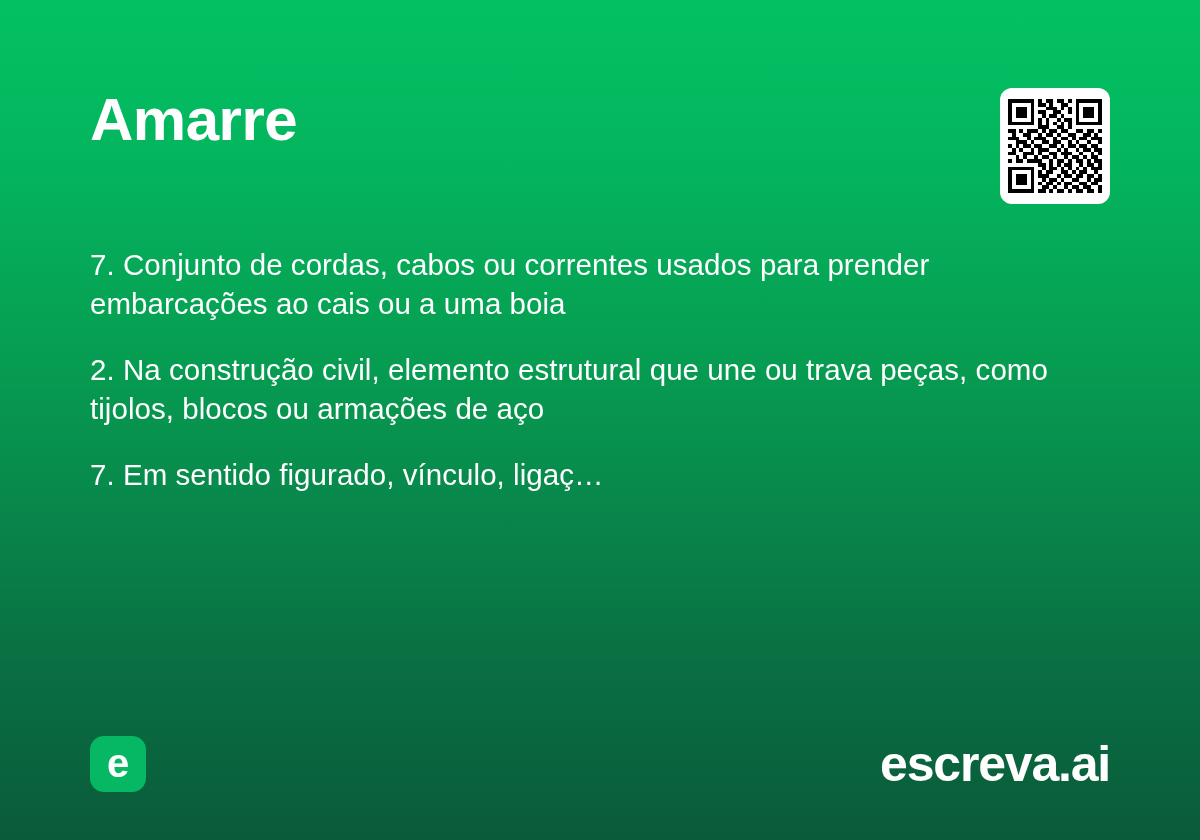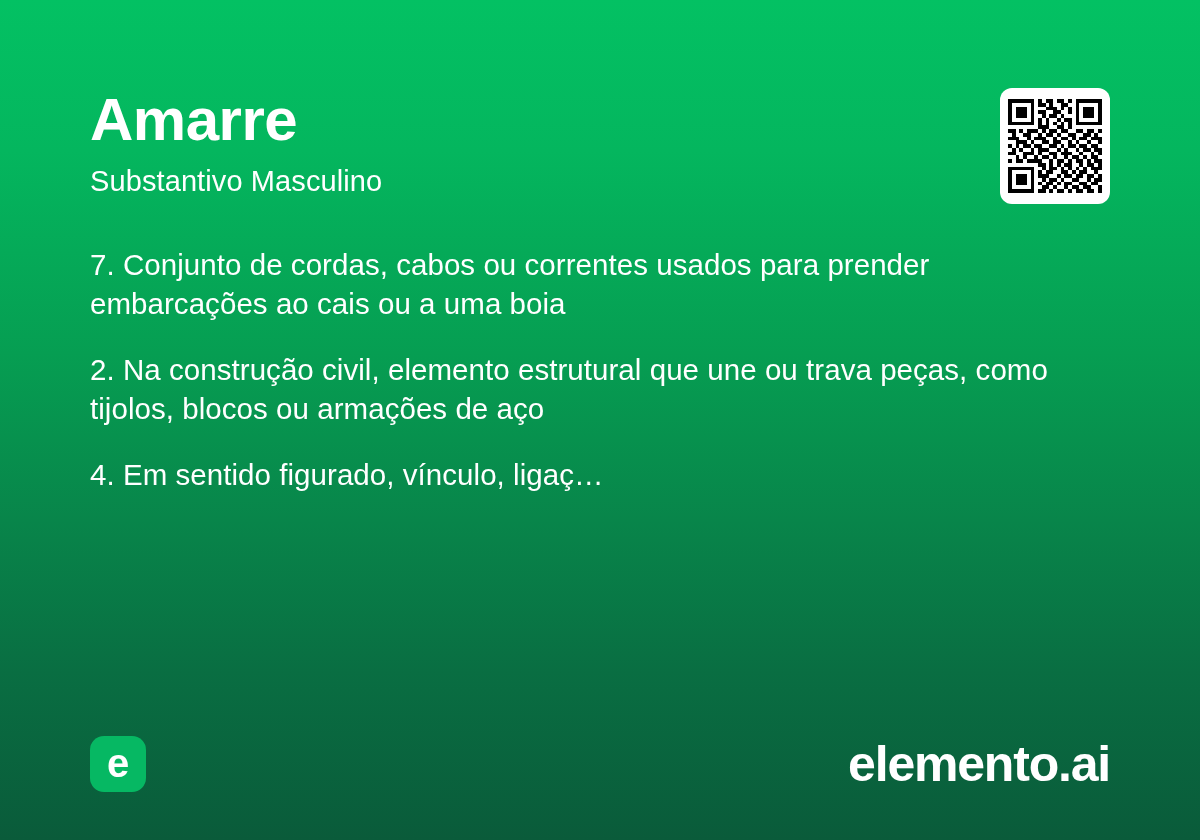--- a/index.html
+++ b/index.html
@@ -140,37 +140,36 @@
 </style>
 </head>
 <body>
 
 <div class="card">
 
   <div class="header">
 
     <div class="headings">
       <h1 class="word-title">Amarre</h1>
-      <div class="word-class">Substantivo Masculino</div>
     </div>
 
     <div class="qr-wrap">
       <svg id="qr-svg" viewBox="0 0 25 25" shape-rendering="crispEdges">
           <path d="M0 0h1v1h-1zM1 0h1v1h-1zM2 0h1v1h-1zM3 0h1v1h-1zM4 0h1v1h-1zM5 0h1v1h-1zM6 0h1v1h-1zM8 0h1v1h-1zM10 0h1v1h-1zM11 0h1v1h-1zM13 0h1v1h-1zM14 0h1v1h-1zM16 0h1v1h-1zM18 0h1v1h-1zM19 0h1v1h-1zM20 0h1v1h-1zM21 0h1v1h-1zM22 0h1v1h-1zM23 0h1v1h-1zM24 0h1v1h-1zM0 1h1v1h-1zM6 1h1v1h-1zM8 1h1v1h-1zM9 1h1v1h-1zM11 1h1v1h-1zM14 1h1v1h-1zM15 1h1v1h-1zM18 1h1v1h-1zM24 1h1v1h-1zM0 2h1v1h-1zM2 2h1v1h-1zM3 2h1v1h-1zM4 2h1v1h-1zM6 2h1v1h-1zM10 2h1v1h-1zM11 2h1v1h-1zM12 2h1v1h-1zM14 2h1v1h-1zM16 2h1v1h-1zM18 2h1v1h-1zM20 2h1v1h-1zM21 2h1v1h-1zM22 2h1v1h-1zM24 2h1v1h-1zM0 3h1v1h-1zM2 3h1v1h-1zM3 3h1v1h-1zM4 3h1v1h-1zM6 3h1v1h-1zM8 3h1v1h-1zM9 3h1v1h-1zM12 3h1v1h-1zM13 3h1v1h-1zM16 3h1v1h-1zM18 3h1v1h-1zM20 3h1v1h-1zM21 3h1v1h-1zM22 3h1v1h-1zM24 3h1v1h-1zM0 4h1v1h-1zM2 4h1v1h-1zM3 4h1v1h-1zM4 4h1v1h-1zM6 4h1v1h-1zM9 4h1v1h-1zM11 4h1v1h-1zM12 4h1v1h-1zM14 4h1v1h-1zM18 4h1v1h-1zM20 4h1v1h-1zM21 4h1v1h-1zM22 4h1v1h-1zM24 4h1v1h-1zM0 5h1v1h-1zM6 5h1v1h-1zM8 5h1v1h-1zM10 5h1v1h-1zM13 5h1v1h-1zM15 5h1v1h-1zM16 5h1v1h-1zM18 5h1v1h-1zM24 5h1v1h-1zM0 6h1v1h-1zM1 6h1v1h-1zM2 6h1v1h-1zM3 6h1v1h-1zM4 6h1v1h-1zM5 6h1v1h-1zM6 6h1v1h-1zM8 6h1v1h-1zM10 6h1v1h-1zM12 6h1v1h-1zM14 6h1v1h-1zM16 6h1v1h-1zM18 6h1v1h-1zM19 6h1v1h-1zM20 6h1v1h-1zM21 6h1v1h-1zM22 6h1v1h-1zM23 6h1v1h-1zM24 6h1v1h-1zM8 7h1v1h-1zM9 7h1v1h-1zM10 7h1v1h-1zM13 7h1v1h-1zM14 7h1v1h-1zM16 7h1v1h-1zM0 8h1v1h-1zM1 8h1v1h-1zM3 8h1v1h-1zM5 8h1v1h-1zM6 8h1v1h-1zM7 8h1v1h-1zM9 8h1v1h-1zM11 8h1v1h-1zM12 8h1v1h-1zM14 8h1v1h-1zM15 8h1v1h-1zM18 8h1v1h-1zM19 8h1v1h-1zM21 8h1v1h-1zM22 8h1v1h-1zM24 8h1v1h-1zM1 9h1v1h-1zM4 9h1v1h-1zM5 9h1v1h-1zM8 9h1v1h-1zM10 9h1v1h-1zM11 9h1v1h-1zM13 9h1v1h-1zM16 9h1v1h-1zM17 9h1v1h-1zM20 9h1v1h-1zM21 9h1v1h-1zM23 9h1v1h-1zM0 10h1v1h-1zM1 10h1v1h-1zM2 10h1v1h-1zM5 10h1v1h-1zM7 10h1v1h-1zM8 10h1v1h-1zM9 10h1v1h-1zM12 10h1v1h-1zM14 10h1v1h-1zM15 10h1v1h-1zM17 10h1v1h-1zM19 10h1v1h-1zM20 10h1v1h-1zM22 10h1v1h-1zM23 10h1v1h-1zM24 10h1v1h-1zM2 11h1v1h-1zM3 11h1v1h-1zM4 11h1v1h-1zM6 11h1v1h-1zM9 11h1v1h-1zM10 11h1v1h-1zM12 11h1v1h-1zM13 11h1v1h-1zM16 11h1v1h-1zM18 11h1v1h-1zM21 11h1v1h-1zM24 11h1v1h-1zM0 12h1v1h-1zM2 12h1v1h-1zM4 12h1v1h-1zM5 12h1v1h-1zM7 12h1v1h-1zM8 12h1v1h-1zM11 12h1v1h-1zM12 12h1v1h-1zM14 12h1v1h-1zM16 12h1v1h-1zM17 12h1v1h-1zM19 12h1v1h-1zM20 12h1v1h-1zM22 12h1v1h-1zM23 12h1v1h-1zM1 13h1v1h-1zM3 13h1v1h-1zM6 13h1v1h-1zM8 13h1v1h-1zM9 13h1v1h-1zM10 13h1v1h-1zM13 13h1v1h-1zM15 13h1v1h-1zM18 13h1v1h-1zM20 13h1v1h-1zM21 13h1v1h-1zM23 13h1v1h-1zM24 13h1v1h-1zM0 14h1v1h-1zM1 14h1v1h-1zM4 14h1v1h-1zM5 14h1v1h-1zM6 14h1v1h-1zM8 14h1v1h-1zM11 14h1v1h-1zM12 14h1v1h-1zM14 14h1v1h-1zM15 14h1v1h-1zM16 14h1v1h-1zM19 14h1v1h-1zM22 14h1v1h-1zM24 14h1v1h-1zM2 15h1v1h-1zM4 15h1v1h-1zM7 15h1v1h-1zM9 15h1v1h-1zM10 15h1v1h-1zM12 15h1v1h-1zM15 15h1v1h-1zM17 15h1v1h-1zM18 15h1v1h-1zM20 15h1v1h-1zM22 15h1v1h-1zM23 15h1v1h-1zM0 16h1v1h-1zM2 16h1v1h-1zM3 16h1v1h-1zM5 16h1v1h-1zM6 16h1v1h-1zM7 16h1v1h-1zM8 16h1v1h-1zM11 16h1v1h-1zM13 16h1v1h-1zM14 16h1v1h-1zM16 16h1v1h-1zM18 16h1v1h-1zM19 16h1v1h-1zM21 16h1v1h-1zM23 16h1v1h-1zM24 16h1v1h-1zM8 17h1v1h-1zM9 17h1v1h-1zM11 17h1v1h-1zM13 17h1v1h-1zM15 17h1v1h-1zM16 17h1v1h-1zM19 17h1v1h-1zM21 17h1v1h-1zM22 17h1v1h-1zM24 17h1v1h-1zM0 18h1v1h-1zM1 18h1v1h-1zM2 18h1v1h-1zM3 18h1v1h-1zM4 18h1v1h-1zM5 18h1v1h-1zM6 18h1v1h-1zM9 18h1v1h-1zM11 18h1v1h-1zM12 18h1v1h-1zM14 18h1v1h-1zM16 18h1v1h-1zM18 18h1v1h-1zM20 18h1v1h-1zM22 18h1v1h-1zM23 18h1v1h-1zM24 18h1v1h-1zM0 19h1v1h-1zM6 19h1v1h-1zM8 19h1v1h-1zM10 19h1v1h-1zM11 19h1v1h-1zM14 19h1v1h-1zM15 19h1v1h-1zM17 19h1v1h-1zM19 19h1v1h-1zM20 19h1v1h-1zM23 19h1v1h-1zM0 20h1v1h-1zM2 20h1v1h-1zM3 20h1v1h-1zM4 20h1v1h-1zM6 20h1v1h-1zM8 20h1v1h-1zM9 20h1v1h-1zM10 20h1v1h-1zM13 20h1v1h-1zM15 20h1v1h-1zM16 20h1v1h-1zM18 20h1v1h-1zM19 20h1v1h-1zM21 20h1v1h-1zM22 20h1v1h-1zM24 20h1v1h-1zM0 21h1v1h-1zM2 21h1v1h-1zM3 21h1v1h-1zM4 21h1v1h-1zM6 21h1v1h-1zM9 21h1v1h-1zM11 21h1v1h-1zM12 21h1v1h-1zM14 21h1v1h-1zM17 21h1v1h-1zM18 21h1v1h-1zM21 21h1v1h-1zM23 21h1v1h-1zM24 21h1v1h-1zM0 22h1v1h-1zM2 22h1v1h-1zM3 22h1v1h-1zM4 22h1v1h-1zM6 22h1v1h-1zM8 22h1v1h-1zM10 22h1v1h-1zM11 22h1v1h-1zM13 22h1v1h-1zM15 22h1v1h-1zM16 22h1v1h-1zM19 22h1v1h-1zM20 22h1v1h-1zM22 22h1v1h-1zM23 22h1v1h-1zM0 23h1v1h-1zM6 23h1v1h-1zM9 23h1v1h-1zM10 23h1v1h-1zM12 23h1v1h-1zM15 23h1v1h-1zM17 23h1v1h-1zM18 23h1v1h-1zM20 23h1v1h-1zM21 23h1v1h-1zM24 23h1v1h-1zM0 24h1v1h-1zM1 24h1v1h-1zM2 24h1v1h-1zM3 24h1v1h-1zM4 24h1v1h-1zM5 24h1v1h-1zM6 24h1v1h-1zM8 24h1v1h-1zM9 24h1v1h-1zM11 24h1v1h-1zM13 24h1v1h-1zM14 24h1v1h-1zM16 24h1v1h-1zM18 24h1v1h-1zM19 24h1v1h-1zM21 24h1v1h-1zM22 24h1v1h-1zM24 24h1v1h-1z" fill="#000000"></path>
         </svg>
     </div>
 
   </div>
 
   <div class="definitions">
     <p class="definition">7. Conjunto de cordas, cabos ou correntes usados para prender embarcações ao cais ou a uma boia</p>
     <p class="definition">2. Na construção civil, elemento estrutural que une ou trava peças, como tijolos, blocos ou armações de aço</p>
-    <p class="definition">4. Em sentido figurado, vínculo, ligaç…</p>
+    <p class="definition">7. Em sentido figurado, vínculo, ligaç…</p>
   </div>
 
   <div class="footer">
     <div class="logo-mark">
       <span class="glyph">e</span>
     </div>
-    <div class="brand-wordmark">elemento.ai</div>
+    <div class="brand-wordmark">escreva.ai</div>
   </div>
 
 </div>
 
 </body></html>

